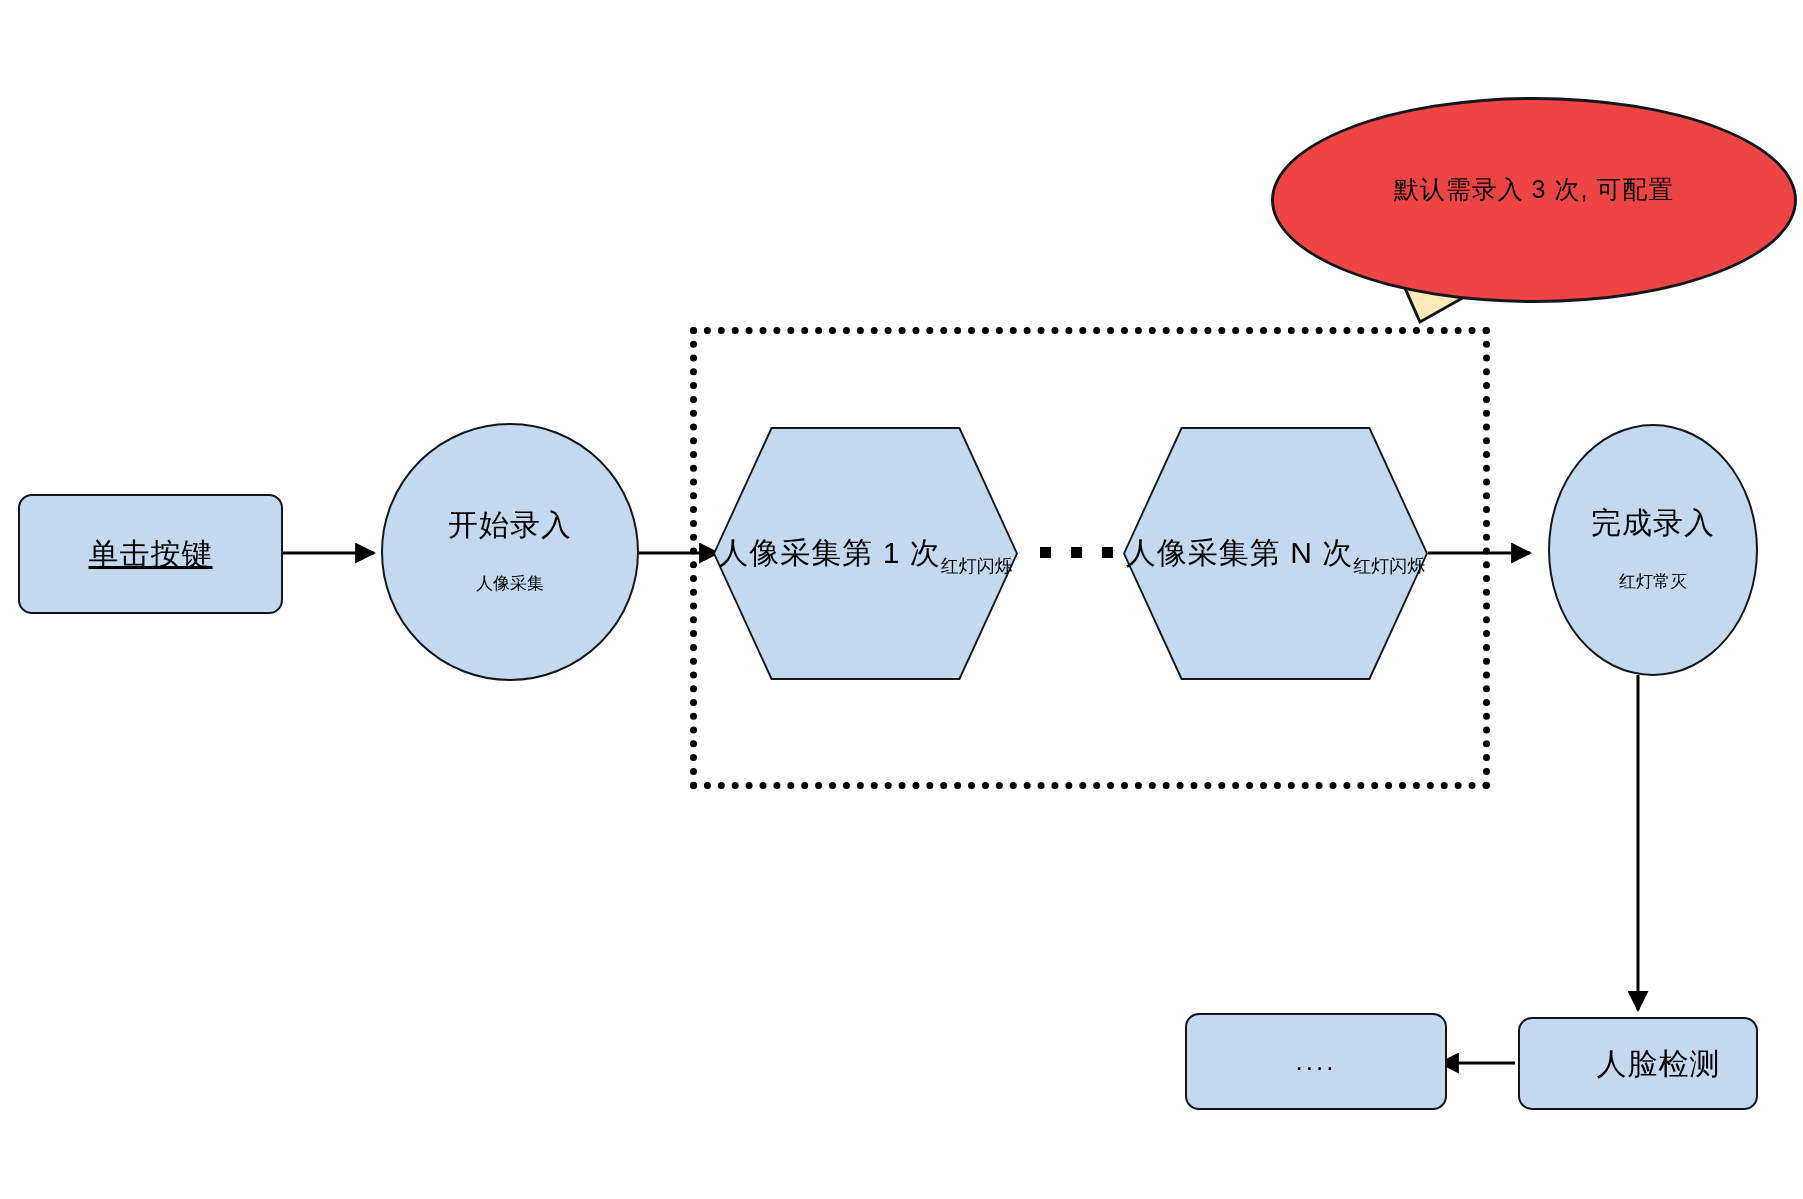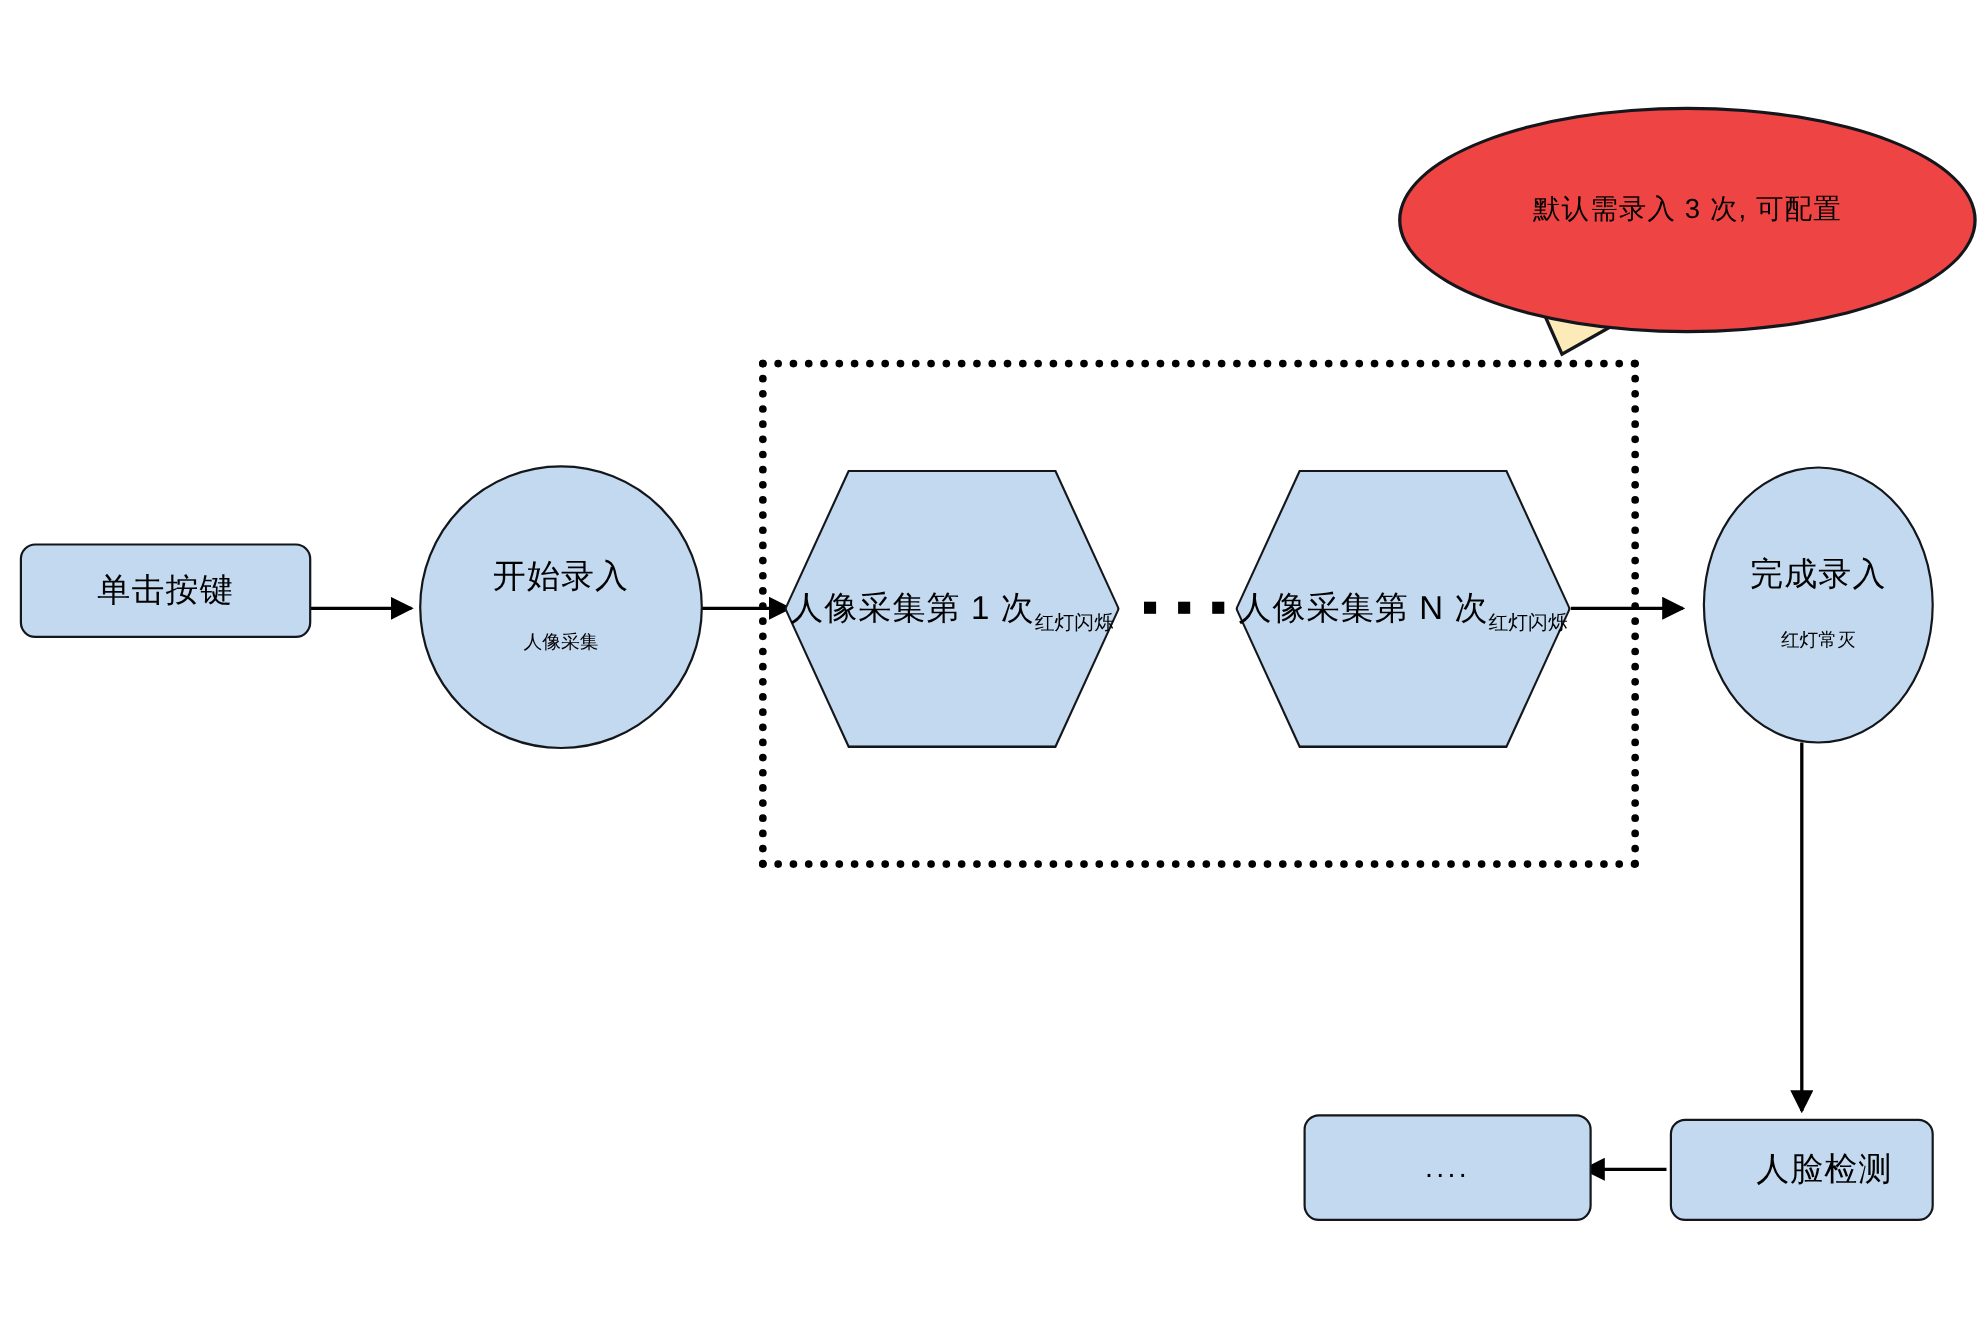--- a/index.html
+++ b/index.html
@@ -152,21 +152,21 @@
 
     <line x1="1428" y1="553" x2="1530" y2="553" stroke="#000000" stroke-width="3" marker-end="url(#arrow)"></line>
 
     <line x1="1638" y1="675" x2="1638" y2="1010" stroke="#000000" stroke-width="3" marker-end="url(#arrow)"></line>
 
     <line x1="1515" y1="1063" x2="1440" y2="1063" stroke="#000000" stroke-width="3" marker-end="url(#arrow)"></line>
   </svg>
 
   <div class="loop-box" style="left:690px; top:327px; width:800px; height:462px;"></div>
 
-  <div class="node rrect" style="left:18px; top:494px; width:265px; height:86px;">
+  <div class="node rrect" style="left:18px; top:494px; width:265px; height:120px;text-decoration:underline;">
     <span class="main-label">单击按键</span>
   </div>
 
   <div class="node circle" style="left:381px; top:423px; width:258px; height:258px;">
     <span class="main-label">开始录入</span>
     <span class="sub-label">人像采集</span>
   </div>
 
   <div class="hexwrap" style="left:713px; top:427px; width:305px; height:253px;">
     <div class="hexfill"></div>

